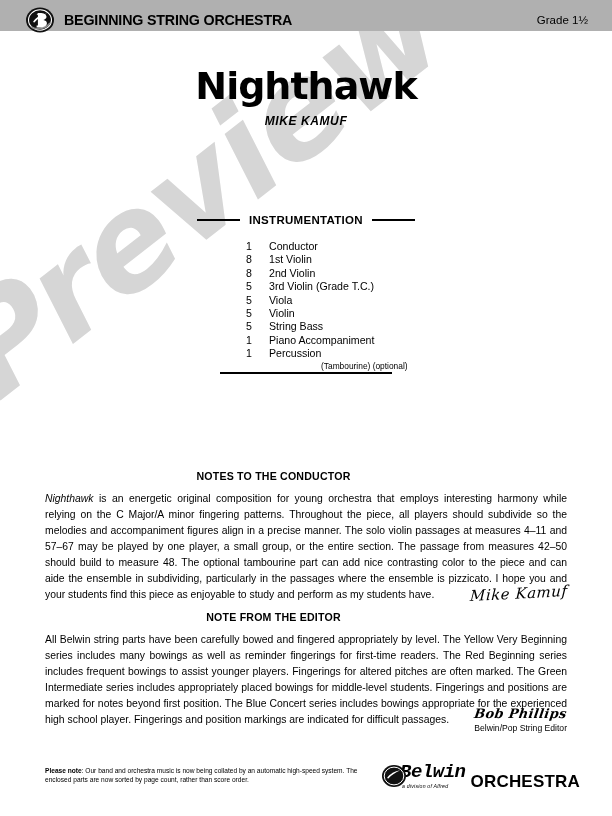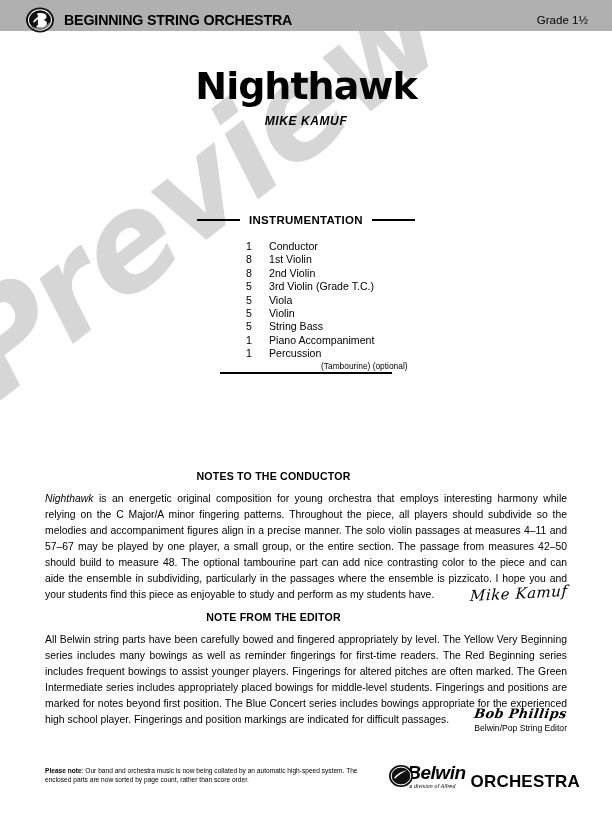--- a/index.html
+++ b/index.html
@@ -255,21 +255,21 @@
     height: 26px;
     flex: 0 0 auto;
   }
   .footer-logo .wordmark {
     margin-left: -7px;
     display: flex;
     flex-direction: column;
     justify-content: center;
   }
   .footer-logo .belwin-word {
-    font-family: Liberation Sans, sans-serif;
+    font-family: Liberation Mono, monospace;
     font-style: italic;
     font-weight: 700;
     font-size: 19px;
     letter-spacing: -0.5px;
     line-height: 19px;
     text-align: right;
   }
   .footer-logo .division {
     font-family: "Liberation Sans", sans-serif;
     font-style: italic;

